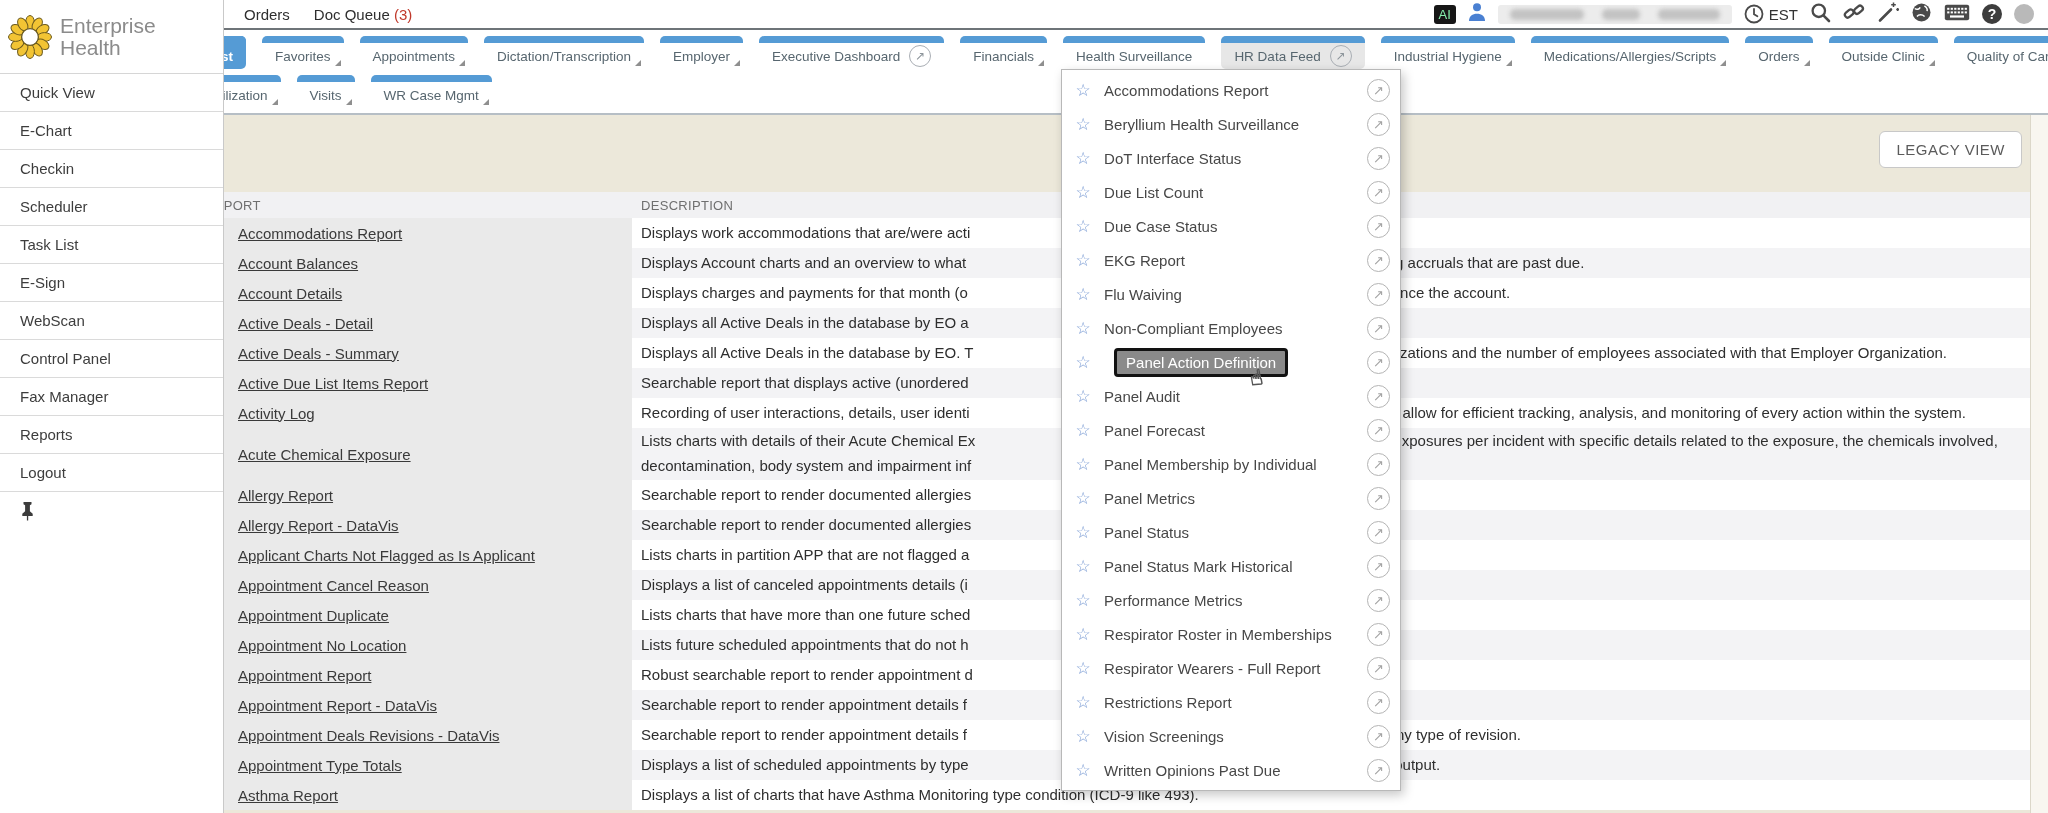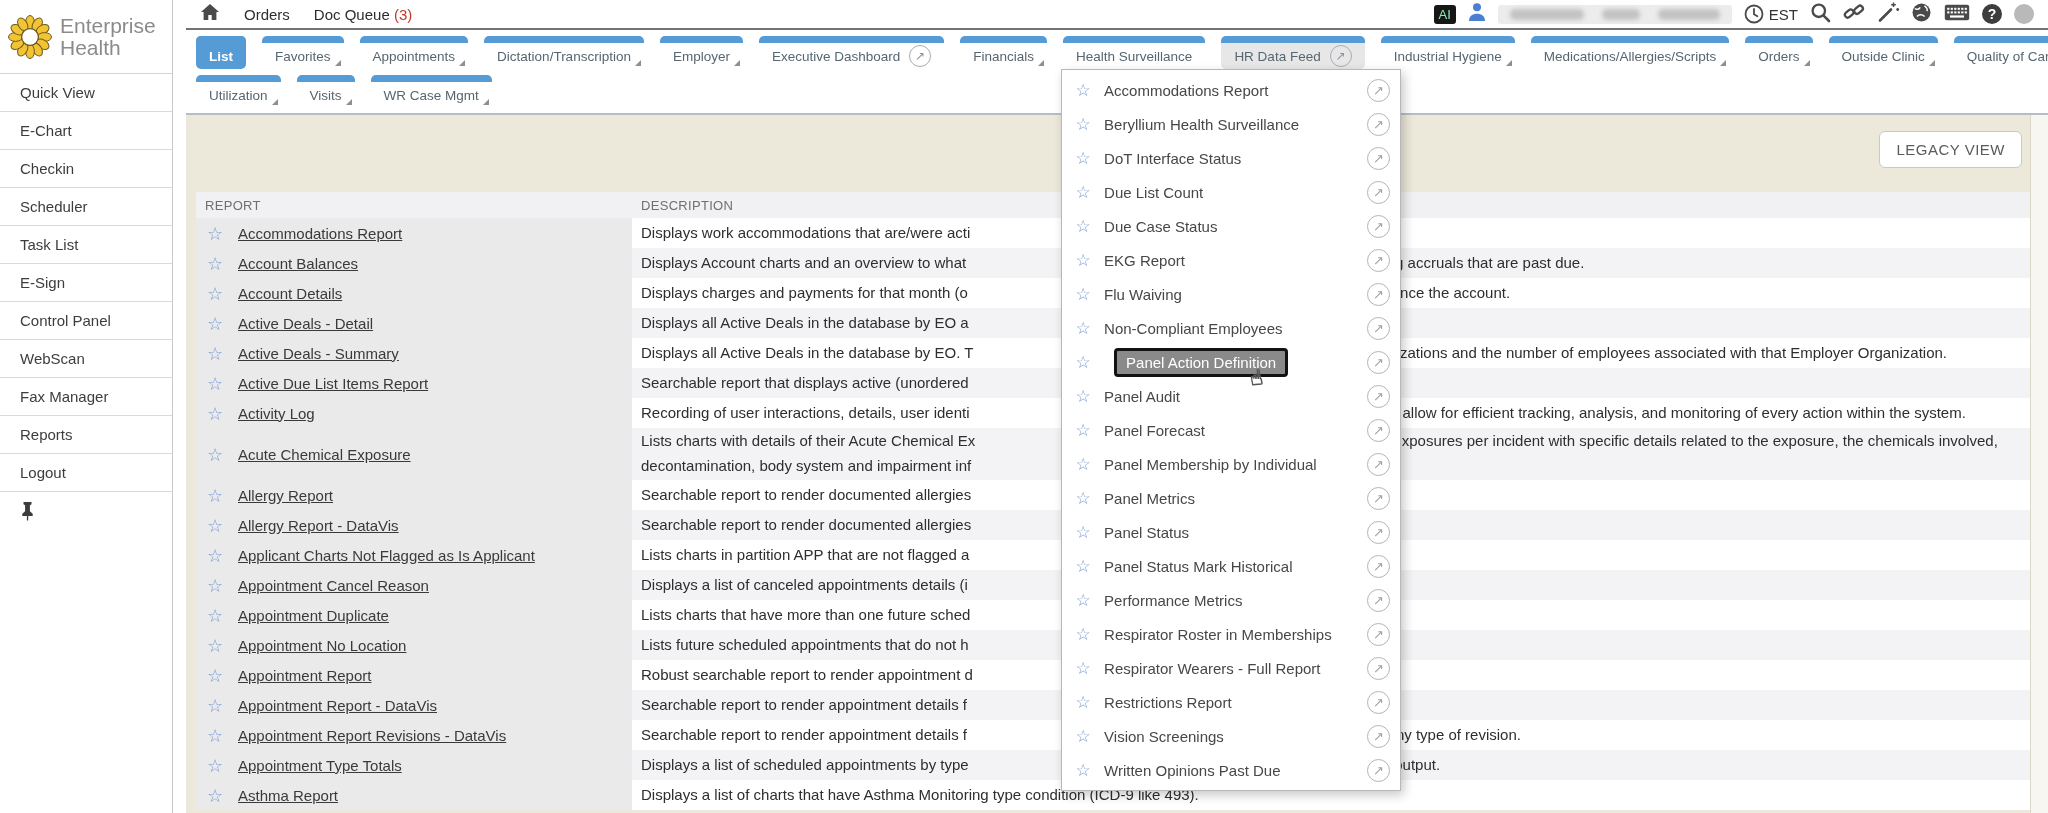--- a/index.html
+++ b/index.html
@@ -1,20 +1,20 @@
 <!DOCTYPE html>
 <html style="--accent: #559bd5; --beige: #ece8da; --hl-gray: #8a8a8a; --count-red: #c0392b; --star-blue: #7b9cd4;"><head>
 <meta charset="utf-8">
 <style>
   html,body{margin:0;padding:0}
   .app{position:relative;width:2048px;height:813px;background:#fff;overflow:hidden;
        font-family:"Liberation Sans","DejaVu Sans",sans-serif;color:#333}
 
   
-  .left-rail{position:absolute;left:0;top:0;width:173px;height:813px;background:#fff;
+  .left-rail{position:absolute;left:0;top:0;width:224px;height:813px;background:#fff;
              border-right:1px solid #c9c9c9;box-sizing:border-box;z-index:30}
   .logo{height:74px;display:flex;align-items:center;gap:7px;padding-left:7px;border-bottom:1px solid #d6d6d6;box-sizing:border-box}
   .logo-text{color:#8b8b8b;font-size:21px;line-height:22px}
   .side-item{height:38px;line-height:38px;border-bottom:1px solid #dadada;padding-left:20px;
              font-size:15px;color:#3d3d3d;cursor:pointer;box-sizing:border-box}
   .pin-row{height:38px;display:flex;align-items:center;padding-left:20px}
 
   
   .topbar{position:absolute;left:186px;top:0;width:1862px;height:30px;box-sizing:border-box;
           border-bottom:2px solid #6e7478;display:flex;align-items:center;padding:0 14px;background:#fff;z-index:25}
@@ -128,25 +128,25 @@
 
   <div class="side-item">
     <span class="side-label">Task List</span>
   </div>
 
   <div class="side-item">
     <span class="side-label">E-Sign</span>
   </div>
 
   <div class="side-item">
+    <span class="side-label">WebScan</span>
+  </div>
+
+  <div class="side-item">
     <span class="side-label">Control Panel</span>
-  </div>
-
-  <div class="side-item">
-    <span class="side-label">WebScan</span>
   </div>
 
   <div class="side-item">
     <span class="side-label">Fax Manager</span>
   </div>
 
   <div class="side-item">
     <span class="side-label">Reports</span>
   </div>
 
@@ -686,21 +686,21 @@
         <span class="frag-left">Searchable report to render appointment details f</span>
         
       </div>
 
     </div>
   </div>
 
   <div class="trow">
     <div class="cell-report">
       <span class="star">☆</span>
-      <a class="rlink">Appointment Report Revisions - DataVis</a>
+      <a class="rlink">Appointment Deals Revisions - DataVis</a>
     </div>
     <div class="cell-desc">
       <div class="dline l1">
         <span class="frag-left">Searchable report to render appointment details f</span>
         <span class="frag-right">ave had any type of revision.</span>
       </div>
 
     </div>
   </div>
 

